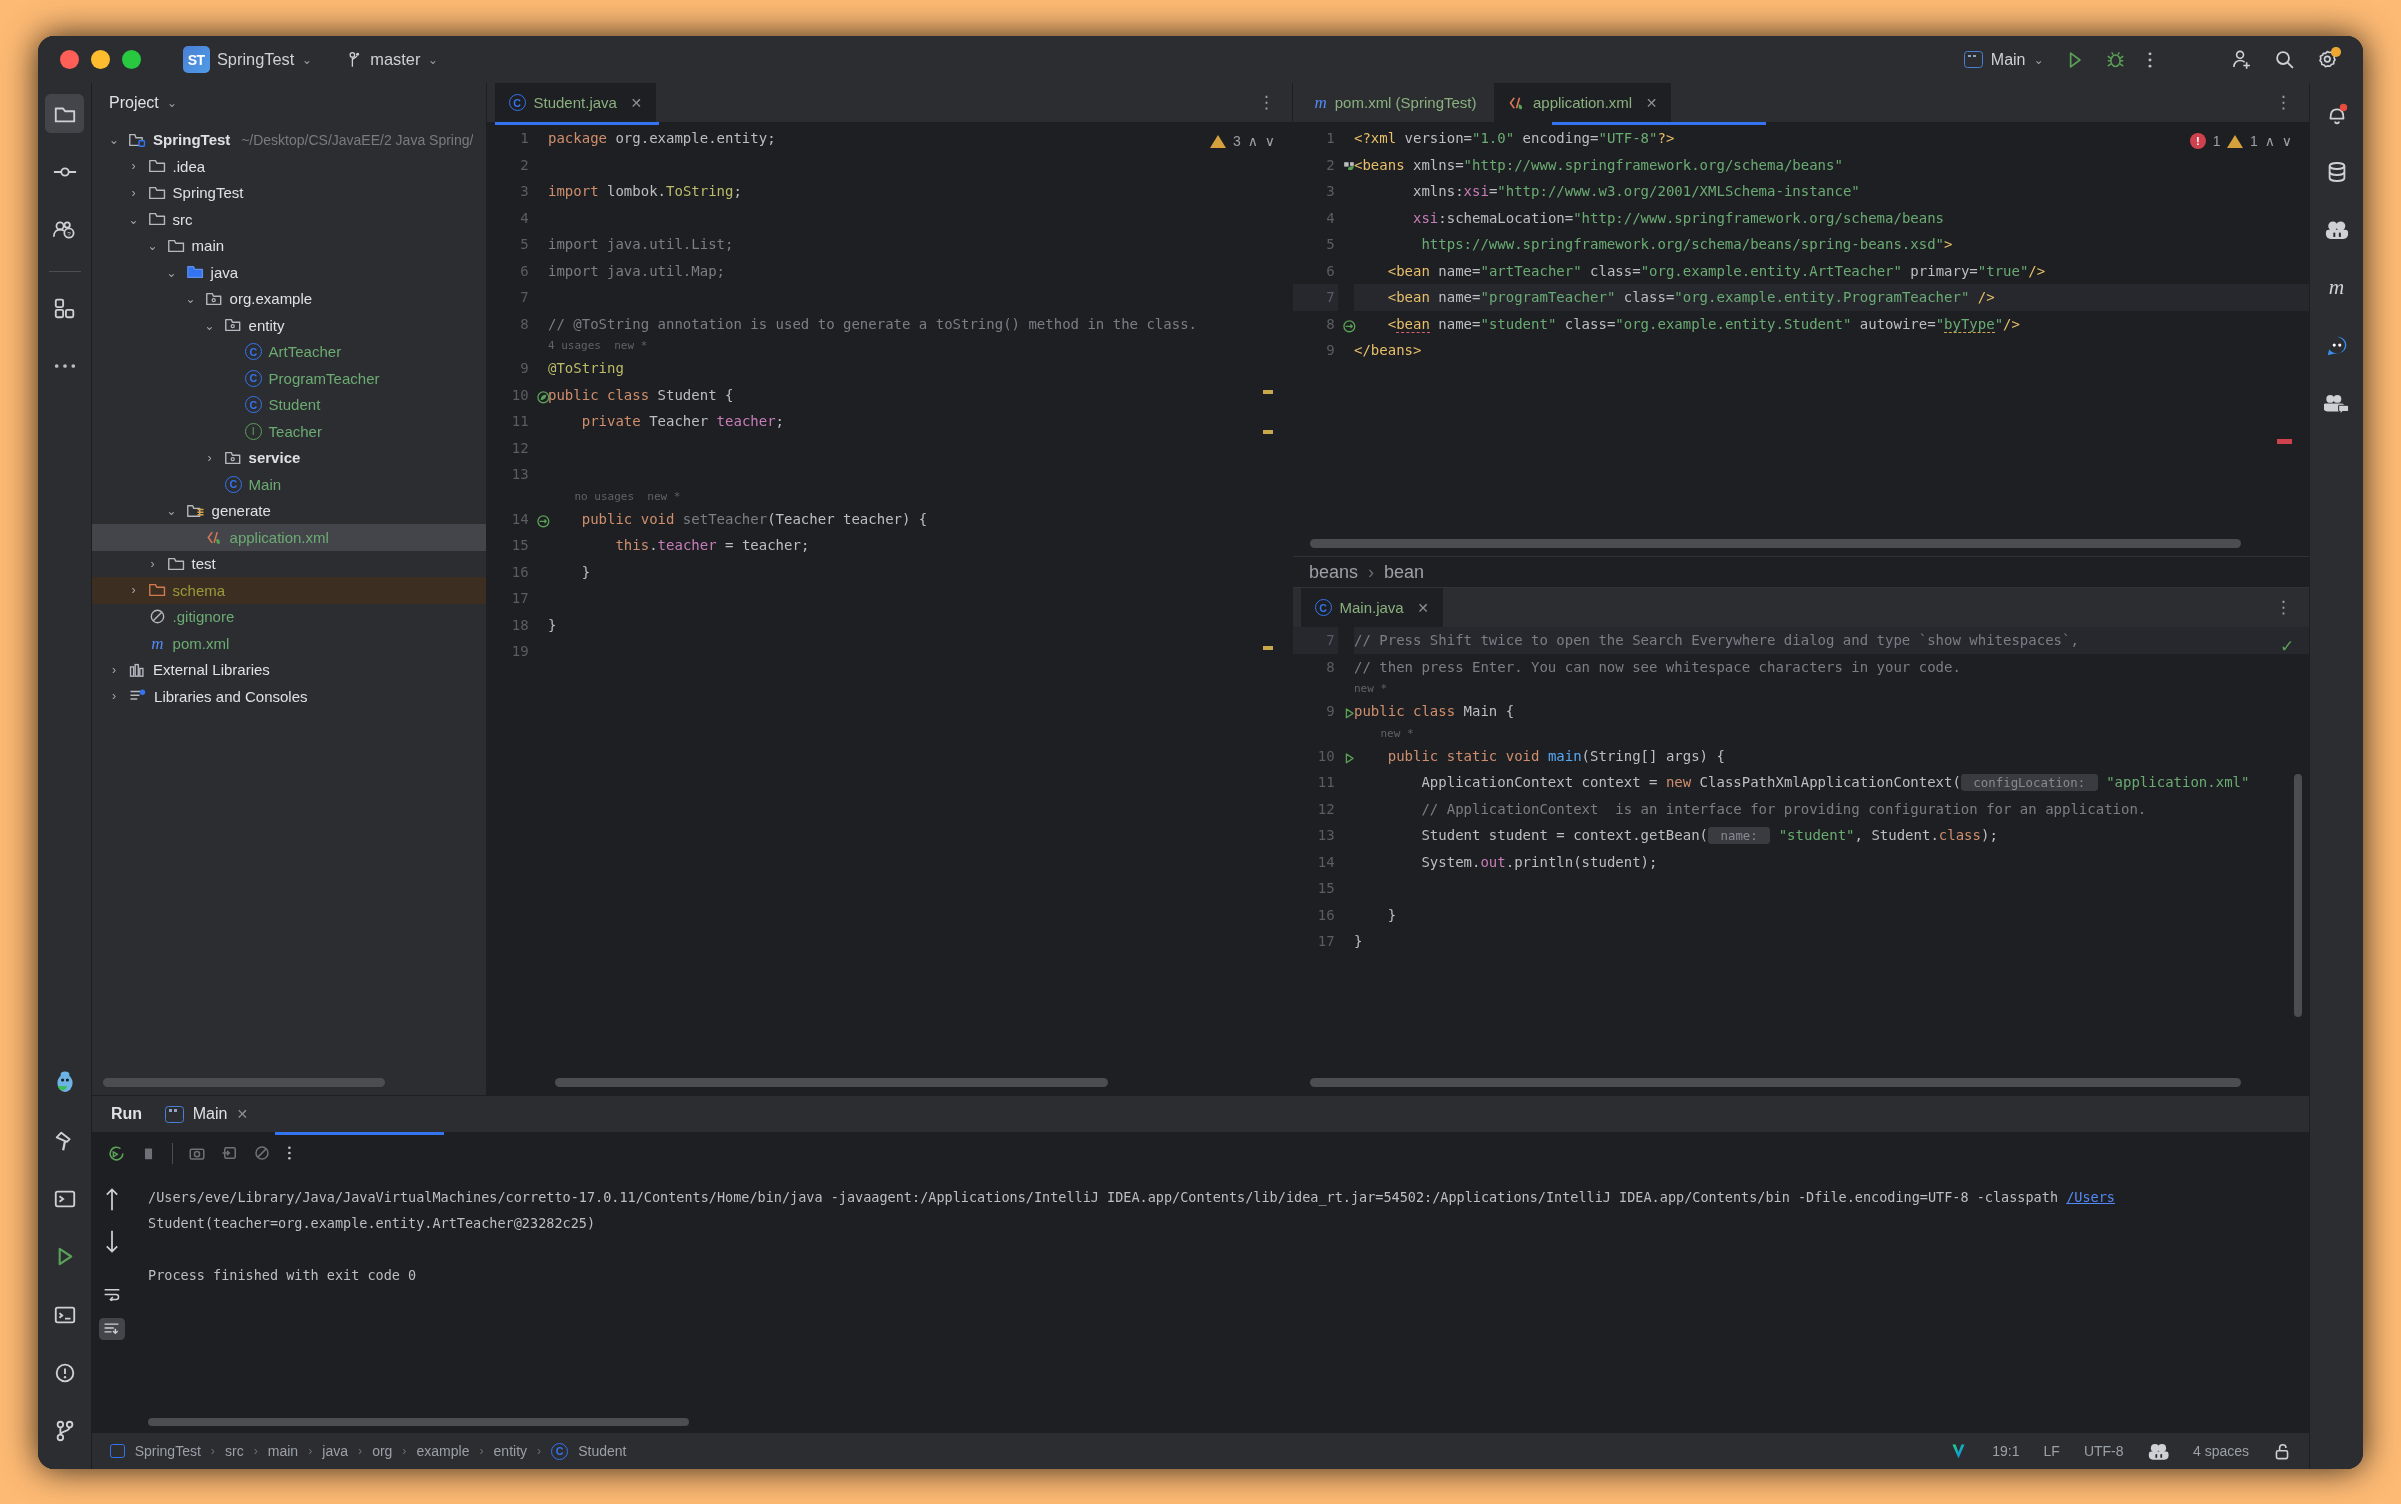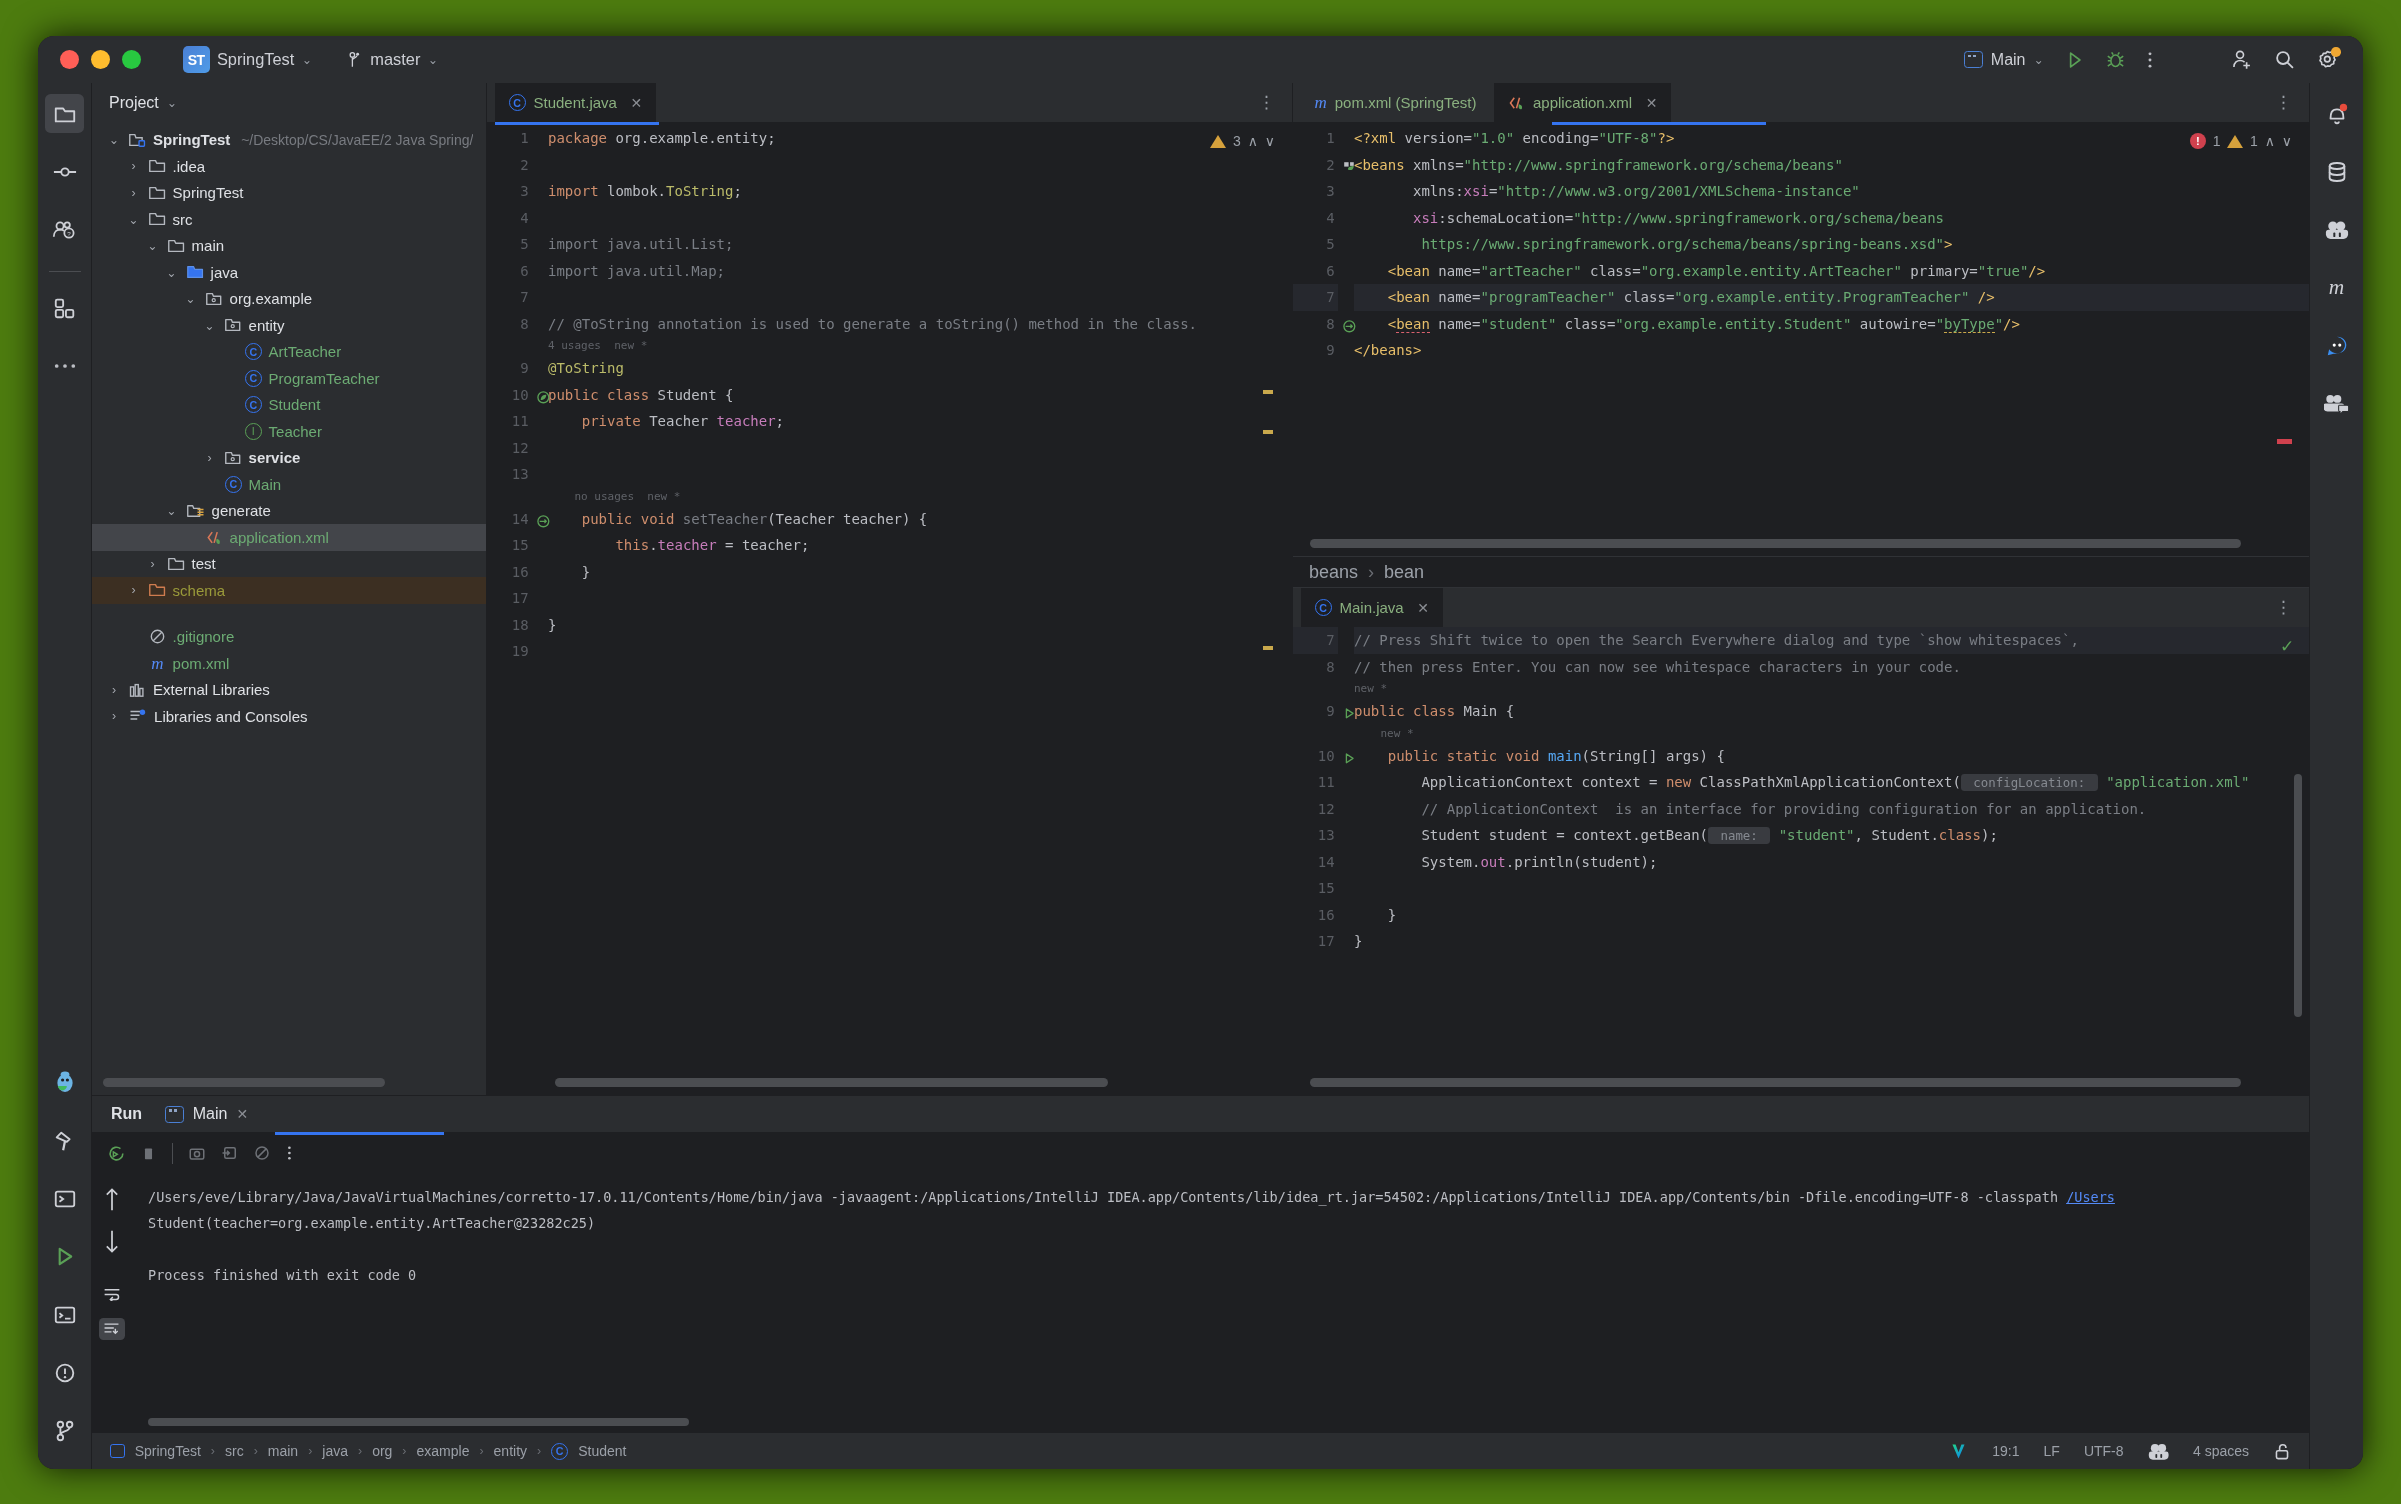--- a/index.html
+++ b/index.html
@@ -1,19 +1,19 @@
 <!DOCTYPE html>
 <html style="font-size:9px"><head>
 <meta charset="utf-8">
 <style>
   html,body{margin:0;padding:0;background:#000;}
   body{width:2401px;height:1505px;font-family:"Liberation Sans",sans-serif;overflow:hidden;}
   *{box-sizing:border-box;}
 
-  .desktop{width:2401px;height:1505px;background:#4d7c0f;display:flex;align-items:center;justify-content:center;}
+  .desktop{width:2401px;height:1505px;background:#fdba74;display:flex;align-items:center;justify-content:center;}
   .window{width:2325px;height:1433px;background:#1e1f22;border-radius:16px;overflow:hidden;display:flex;flex-direction:column;box-shadow:0 0 34px rgba(0,0,0,.8);}
 
   
   .titlebar{height:47px;background:#2b2d30;display:flex;align-items:center;padding:0 16px;flex:none;position:relative;}
   .traffic{display:flex;gap:12px;align-items:center;margin-left:5.6px;}
   .dot{width:19px;height:19px;border-radius:50%;}
   .dot.r{background:#ff5f57;} .dot.y{background:#febc2e;} .dot.g{background:#28c840;}
   .proj-badge{width:27px;height:27px;border-radius:5px;background:linear-gradient(135deg,#4a7fd4,#4f9ce8);color:#fff;font-size:14px;font-weight:bold;display:flex;align-items:center;justify-content:center;letter-spacing:-0.6px;}
   .tb-item{display:flex;align-items:center;gap:7.3px;color:#ced0d6;font-size:16.4px;padding:3.4px 8px;border-radius:4px;}
   .chev{font-size:12.4px;color:#9ba0a8;}
@@ -435,21 +435,21 @@
                 </div>
                 <div class="row excl" style="padding-left: 33px;">
                   <span class="arrow">›</span>
                   <span class="ic">
                     <svg width="17" height="16" viewBox="0 0 22 20">
                       <path d="M1 3 L1 17 L20 17 L20 6.5 L10 6.5 L8.4 3 Z" fill="none" stroke="#cf7c4f" stroke-width="1.8" stroke-linejoin="round"></path>
                     </svg>
                   </span>
                   <span class="lbl olive">schema</span>
                 </div>
-                <div class="row" style="padding-left: 33px; margin-top: 20px;">
+                <div class="row" style="padding-left: 33px;">
                   <span class="arrow none"></span>
                   <span class="ic">
                     <svg width="17" height="17" viewBox="0 0 22 22">
                       <circle cx="11" cy="11" r="8" fill="none" stroke="#b4b8bf" stroke-width="1.8"></circle>
                       <path d="M5.5 16.5 L16.5 5.5" stroke="#b4b8bf" stroke-width="1.8"></path>
                     </svg>
                   </span>
                   <span class="lbl green">.gitignore</span>
                 </div>
                 <div class="row" style="padding-left: 33px;">

